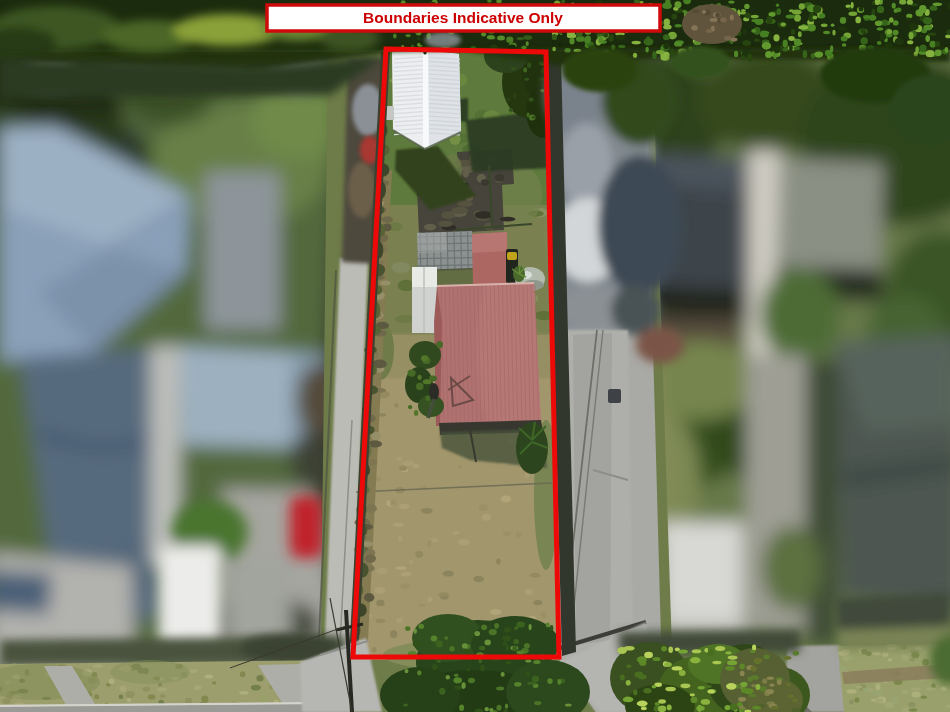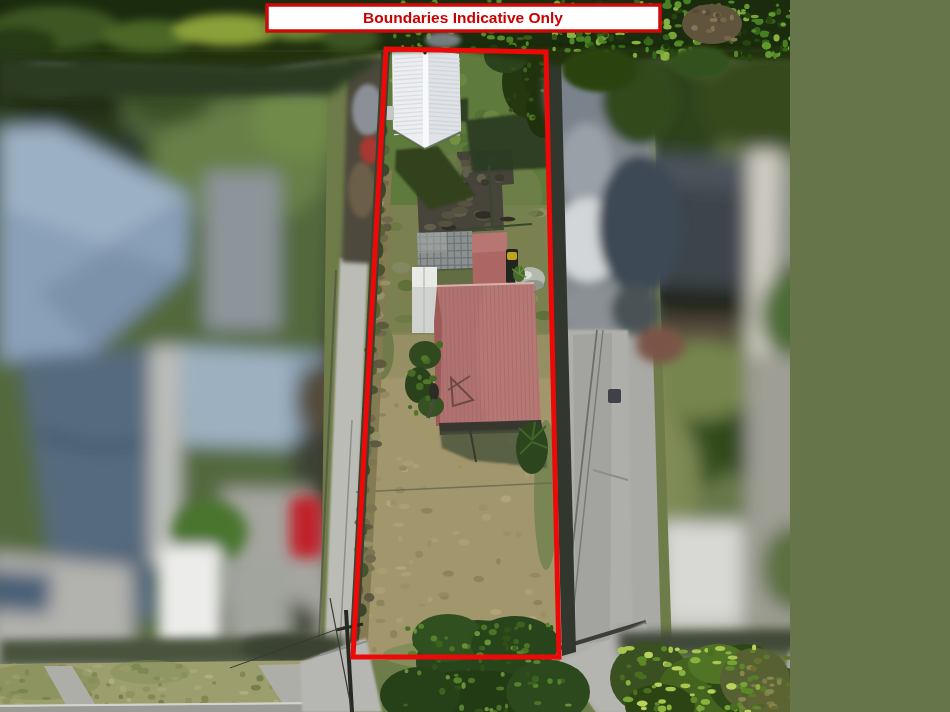--- a/index.html
+++ b/index.html
@@ -1,16 +1,16 @@
 <!DOCTYPE html>
 <html><head>
 <meta charset="utf-8">
 <style>
 html,body{margin:0;padding:0;background:#66764a;}
-#stage{position:relative;width:790px;height:712px;overflow:hidden;font-family:"Liberation Sans",sans-serif;}
+#stage{position:relative;width:950px;height:712px;overflow:hidden;font-family:"Liberation Sans",sans-serif;}
 </style>
 </head>
 <body>
 
 <div id="stage">
 <svg width="950" height="712" viewBox="0 0 950 712">
 <defs>
 <filter id="b9" x="-30%" y="-30%" width="160%" height="160%">
           <feGaussianBlur stdDeviation="9"></feGaussianBlur>
         </filter>

